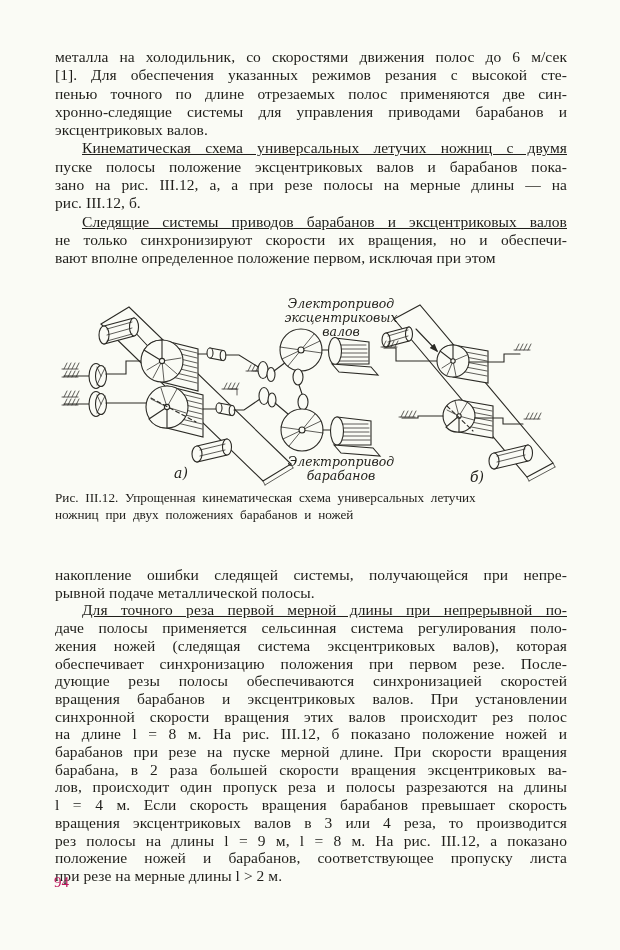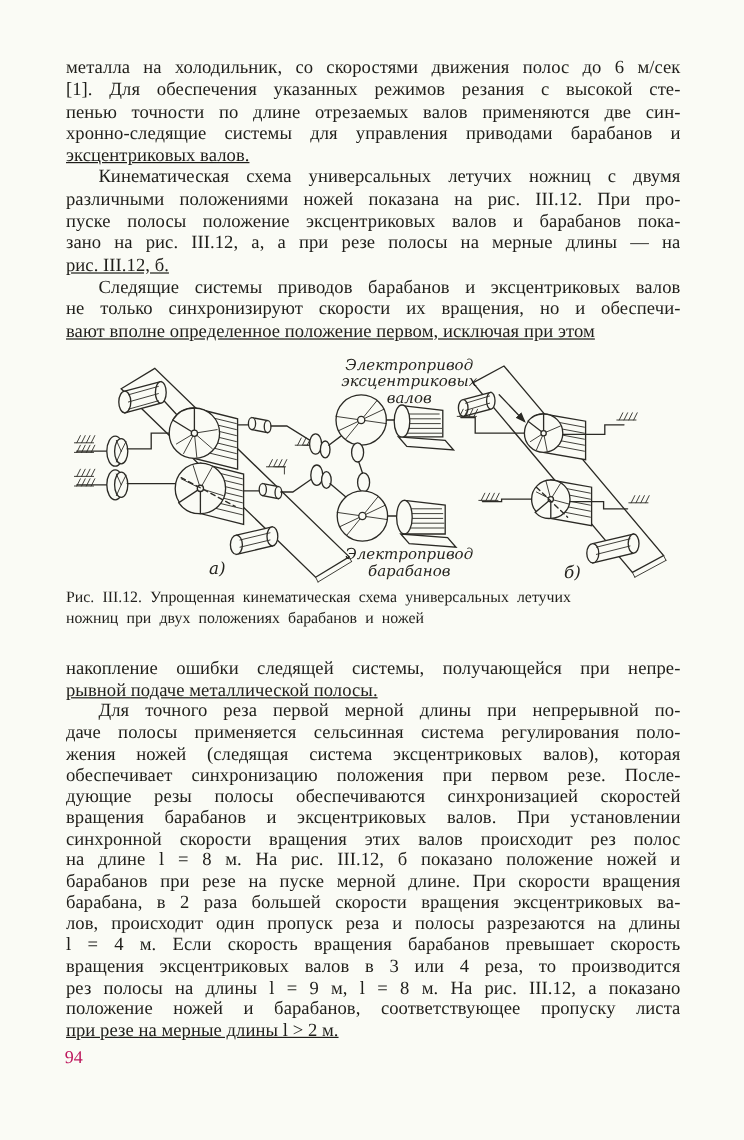--- a/index.html
+++ b/index.html
@@ -4,29 +4,29 @@
 <style>
   html,body{margin:0;padding:0;}
   body{
     width:620px;height:950px;position:relative;overflow:hidden;
     background:#fafbf5;
     font-family:"Liberation Serif","DejaVu Serif",serif;
     color:#1f1e1a;
   }
   .textblock{position:absolute;left:55px;width:512px;}
   #upper-text{top:48px;}
-  #lower-text{top:549px;}
+  #lower-text{top:566px;}
   .line{
     font-size:15.5px;line-height:18.3px;
     text-align:justify;text-align-last:justify;
     letter-spacing:0.05px;white-space:normal;
   }
   #lower-text .line{line-height:17.7px;}
-  .line.last{text-align-last:left;text-decoration:underline;}
-  .line.ind{text-indent:27px;}
+  .line.last{text-align-last:left;}
+  .line.ind{text-indent:27px;text-decoration:underline;}
   .caption{
     position:absolute;left:55px;top:490px;width:512px;
     text-align:left;font-size:13.2px;line-height:16.8px;
     word-spacing:3.5px;color:#23221e;
   }
   .pagenum{position:absolute;left:54px;top:874px;font-size:15px;color:#be185d;}
   #fig{position:absolute;left:0;top:290px;}
   #fig .ln{stroke:#2b2a25;stroke-width:1.1;fill:none;stroke-linecap:round;}
   #fig .thin{stroke-width:0.75;}
   #fig .pp{fill:#fafbf5;stroke:#2b2a25;stroke-width:1.1;}
@@ -35,27 +35,26 @@
   #fig text.flabel{font-size:12.5px;}
   #fig text.sub{font-size:14px;}
 </style>
 </head>
 <body>
 
 <div id="upper-text" class="textblock">
     <div>
       <div class="line">металла на холодильник, со скоростями движения полос до 6 м/сек</div>
       <div class="line">[1]. Для обеспечения указанных режимов резания с высокой сте-</div>
-      <div class="line">пенью точности по длине отрезаемых валов применяются две син-</div>
+      <div class="line">пенью точного по длине отрезаемых полос применяются две син-</div>
       <div class="line">хронно-следящие системы для управления приводами барабанов и</div>
       <div class="line last">эксцентриковых валов.</div>
     </div>
     <div>
       <div class="line ind">Кинематическая схема универсальных летучих ножниц с двумя</div>
-      <div class="line">различными положениями ножей показана на рис. III.12. При про-</div>
       <div class="line">пуске полосы положение эксцентриковых валов и барабанов пока-</div>
       <div class="line">зано на рис. III.12, а, а при резе полосы на мерные длины — на</div>
       <div class="line last">рис. III.12, б.</div>
     </div>
     <div>
       <div class="line ind">Следящие системы приводов барабанов и эксцентриковых валов</div>
       <div class="line">не только синхронизируют скорости их вращения, но и обеспечи-</div>
       <div class="line last">вают вполне определенное положение первом, исключая при этом</div>
     </div>
   </div>

